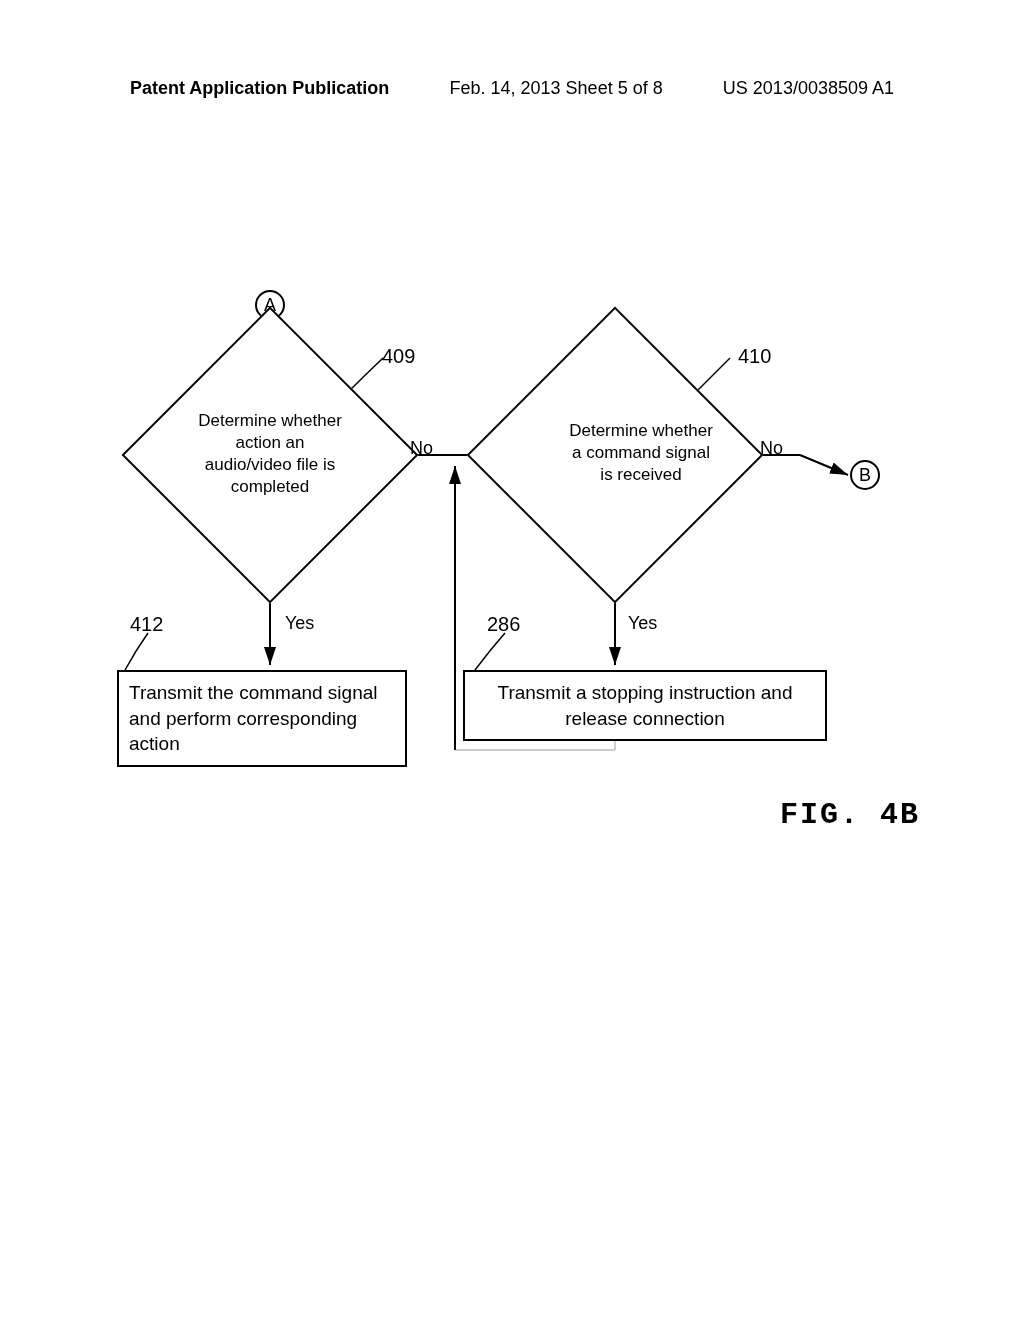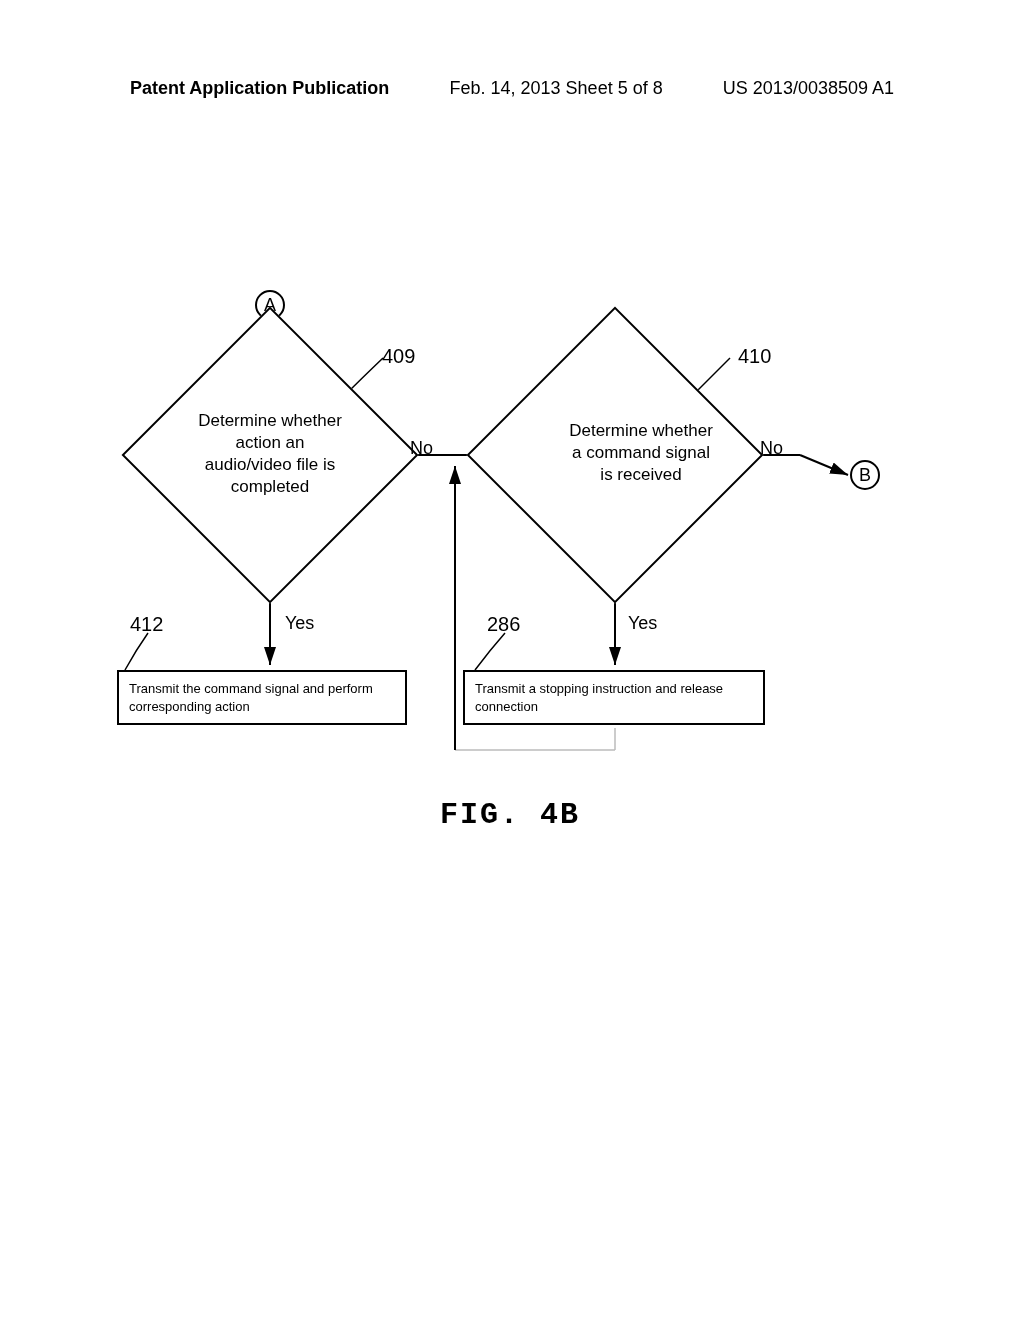--- a/index.html
+++ b/index.html
@@ -67,26 +67,26 @@
       font-size: 17px;
       line-height: 1.3;
       pointer-events: none;
     }
     .dt1 { top: 120px; left: 90px; width: 160px; }
     .dt2 { top: 130px; left: 440px; width: 150px; margin-left: 26px; }
     .rect {
       position: absolute;
       border: 2.5px solid #000;
       padding: 8px 10px;
-      font-size: 13px;
+      font-size: 19px;
       line-height: 1.35;
       background: #fff;
     }
     .rect-412 { top: 380px; left: 17px; width: 290px; }
-    .rect-411 { top: 380px; left: 363px; width: 302px; }
+    .rect-411 { top: 380px; left: 363px; width: 364px; text-align: center; }
     .ref-label {
       position: absolute;
       font-size: 20px;
       font-weight: 500;
     }
     .ref-409 { top: 55px; left: 282px; }
     .ref-410 { top: 55px; left: 638px; }
     .ref-412 { top: 323px; left: 30px; }
     .ref-411 { top: 323px; left: 387px; }
     .edge-label {
@@ -96,21 +96,21 @@
     }
     .el-no1 { top: 148px; left: 310px; }
     .el-no2 { top: 148px; left: 660px; }
     .el-yes1 { top: 323px; left: 185px; }
     .el-yes2 { top: 323px; left: 528px; }
     .figure-label {
       position: absolute;
       top: 508px;
       left: 0;
       width: 100%;
-      text-align: center;
+      text-align: right;
       font-size: 30px;
       font-family: "Courier New", monospace;
       font-weight: bold;
       letter-spacing: 2px;
     }
   </style>
 </head>
 <body>
 
 <div class="header">

